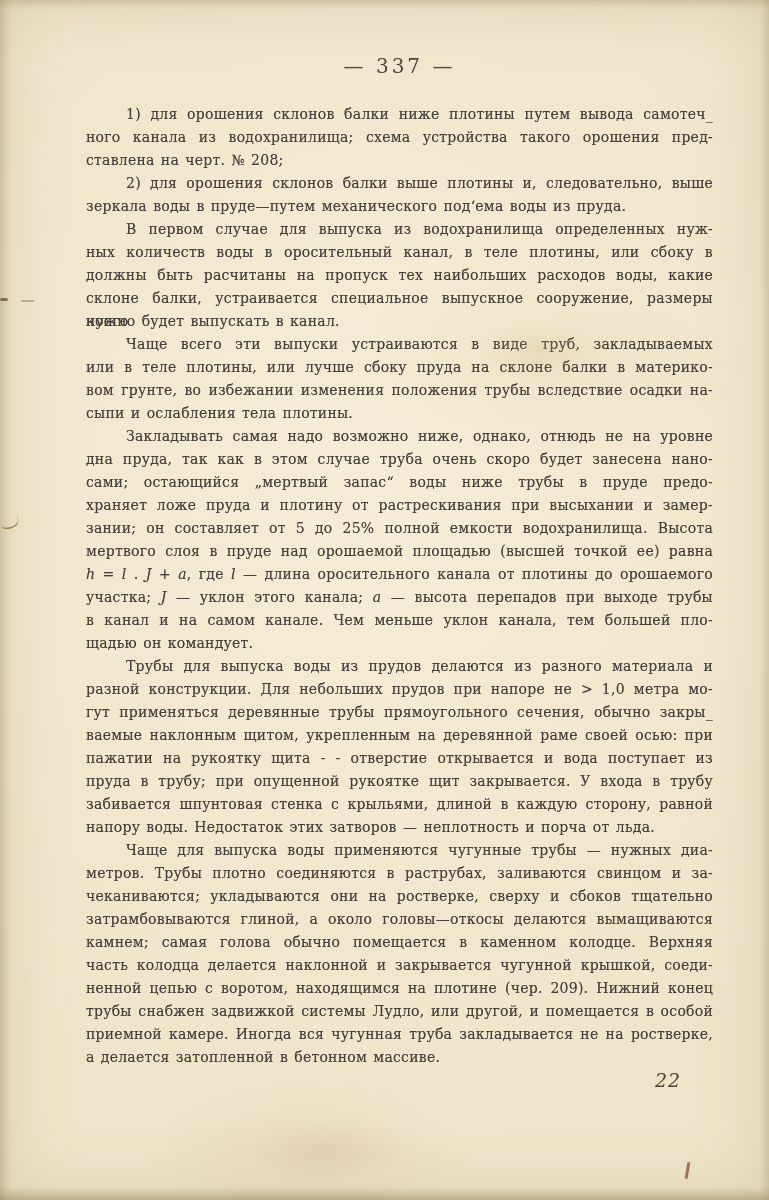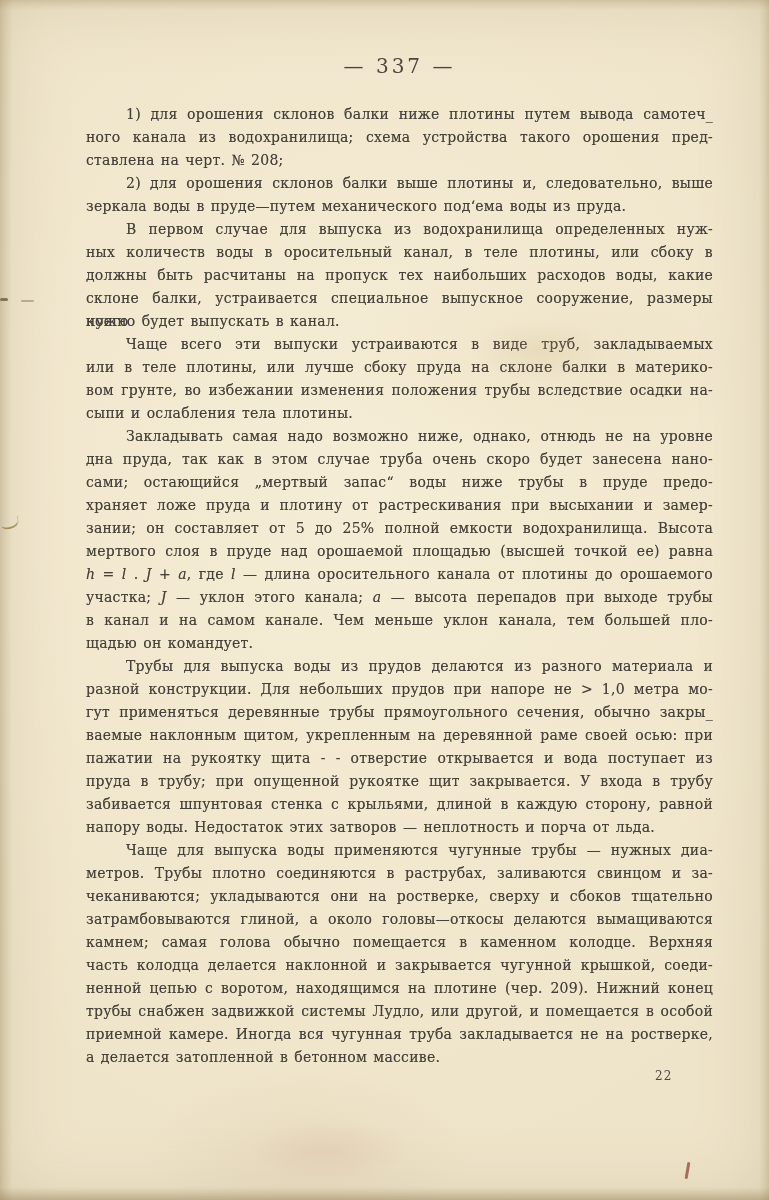--- a/index.html
+++ b/index.html
@@ -59,23 +59,24 @@
     text-shadow: 0 0 0.5px rgba(69,65,58,0.55);
     overflow: visible;
     white-space: normal;
   }
   .line.first { text-indent: 40px; }
   .line.last { text-align-last: left; }
   .signature {
     position: absolute;
     top: 1069px;
     left: 655px;
-    font-size: 12px;
+    font-size: 19px;
     letter-spacing: 1px;
     color: #4c473e;
+    font-style: italic;
   }
   
   .speck-a {
     position: absolute; left: 0px; top: 298px;
     width: 8px; height: 3px; border-radius: 2px;
     background: rgba(110,95,70,0.85);
   }
   .speck-b {
     position: absolute; left: 21px; top: 300px;
     width: 13px; height: 2px; border-radius: 2px;

